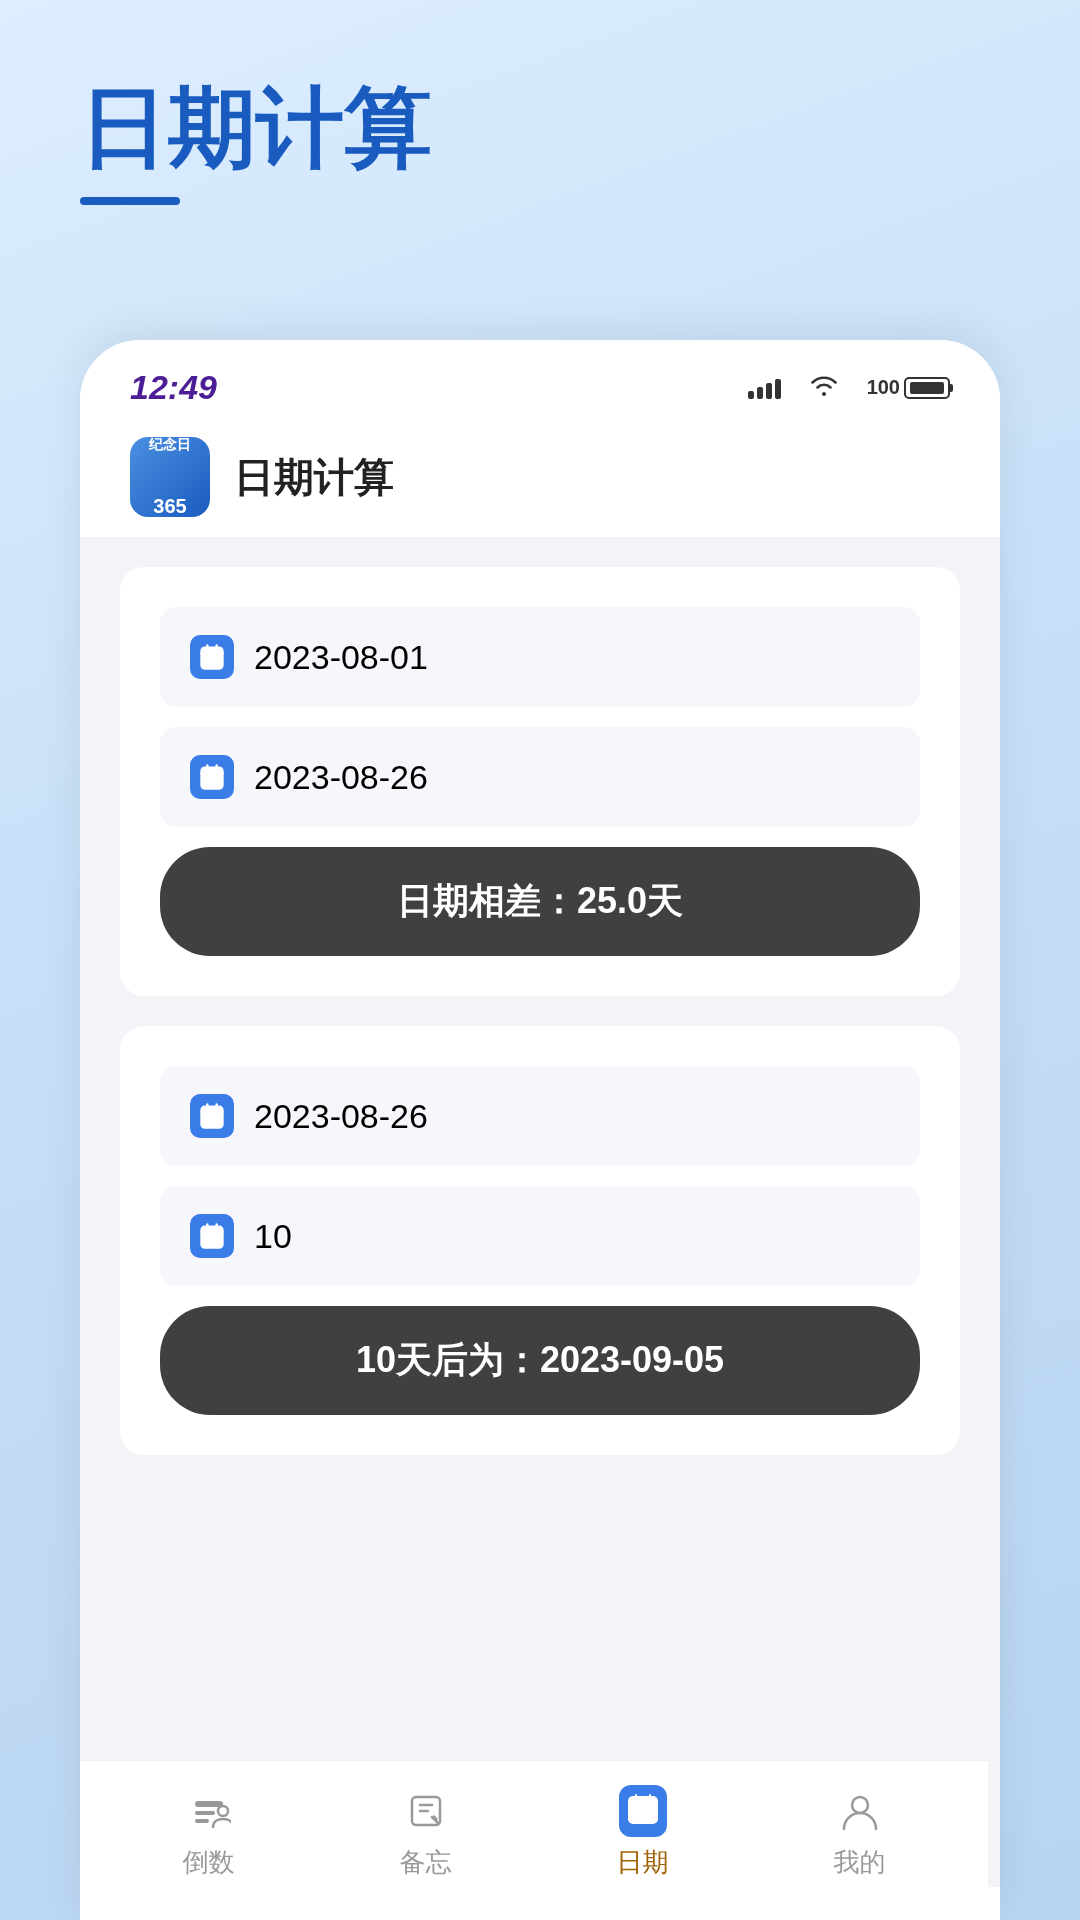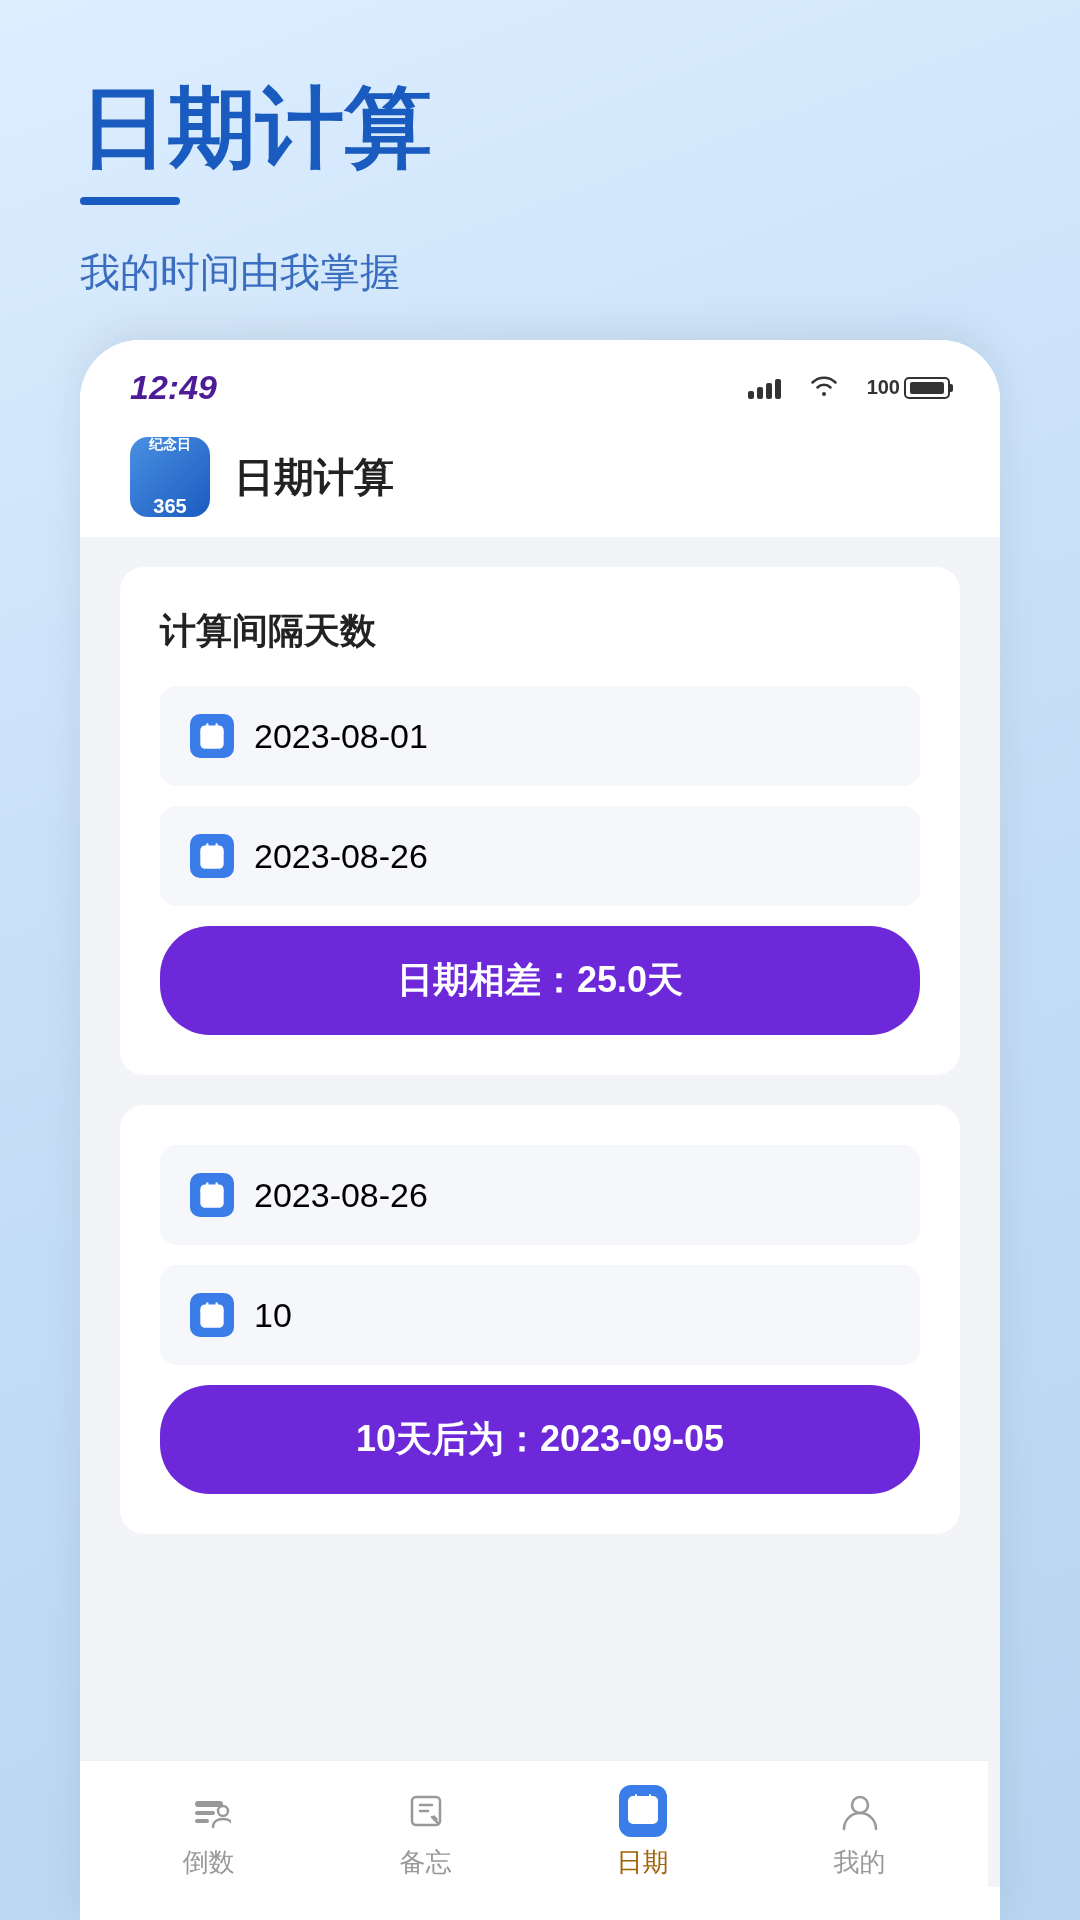--- a/index.html
+++ b/index.html
@@ -204,21 +204,21 @@
 
     .date-value {
       font-size: 34px;
       color: #000000;
       font-weight: 500;
       text-align: center;
     }
 
     
     .result-btn {
-      background: #6d28d9;
+      background: #404040;
       border-radius: 50px;
       padding: 30px 40px;
       text-align: center;
       margin-top: 10px;
       color: #fff;
       font-size: 36px;
       font-weight: 600;
     }
 
     
@@ -276,21 +276,20 @@
       width: 32px;
       height: 32px;
     }
   </style>
 </head>
 <body>
 
 <div class="page-header">
   <div class="page-title">日期计算</div>
   <div class="title-underline"></div>
-  <div class="page-subtitle">我的时间由我掌握</div>
 </div>
 
 <div class="phone-mockup">
 
   <div class="status-bar">
     <div class="status-time">12:49</div>
     <div class="status-icons">
 
       <div class="signal-icon">
         <div class="signal-bar" style="height:8px"></div>
@@ -321,21 +320,20 @@
     <div class="app-icon">
       <span style="font-size:14px">纪念日</span>
       <span style="font-size:20px;font-weight:800">365</span>
     </div>
     <div class="app-title">日期计算</div>
   </div>
 
   <div class="main-content">
 
     <div class="card">
-      <div class="card-title">计算间隔天数</div>
 
       <div class="date-input-row">
         <div class="date-icon">
           <svg viewBox="0 0 24 24" fill="none">
             <rect x="3" y="4" width="18" height="18" rx="3" stroke="white" stroke-width="2"></rect>
             <path d="M8 2v4M16 2v4M3 9h18" stroke="white" stroke-width="2" stroke-linecap="round"></path>
             <path d="M7 13l3 3 7-6" stroke="white" stroke-width="2" stroke-linecap="round" stroke-linejoin="round"></path>
           </svg>
         </div>
         <div class="date-value">2023-08-01</div>

